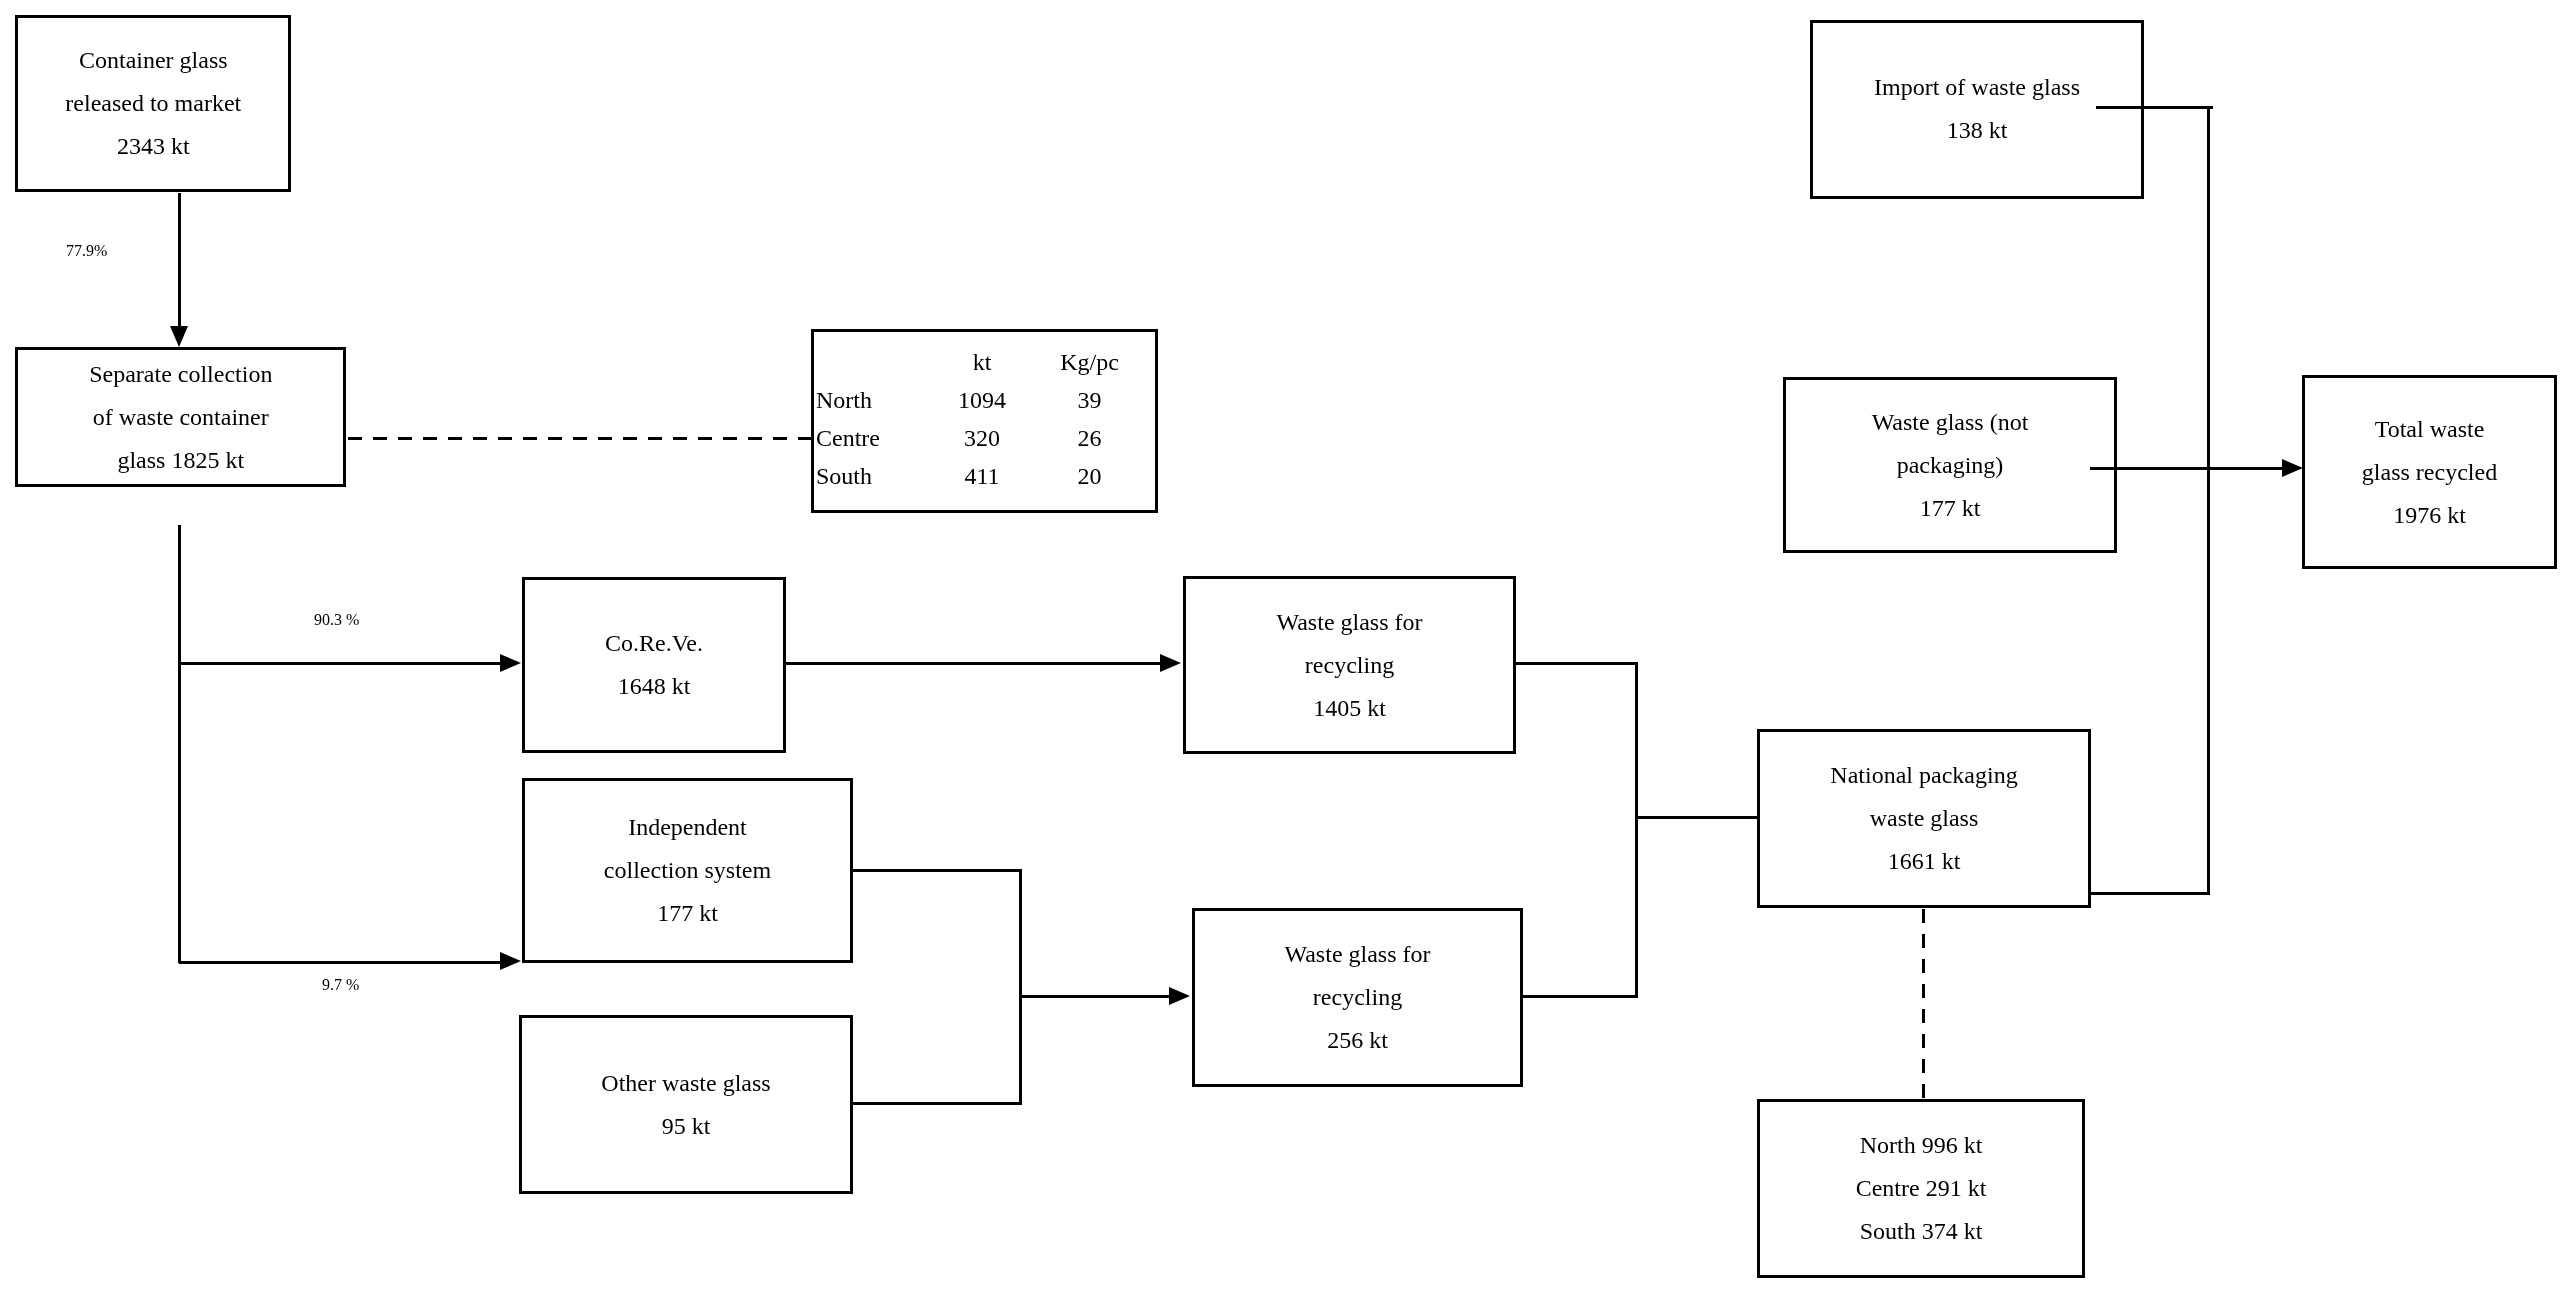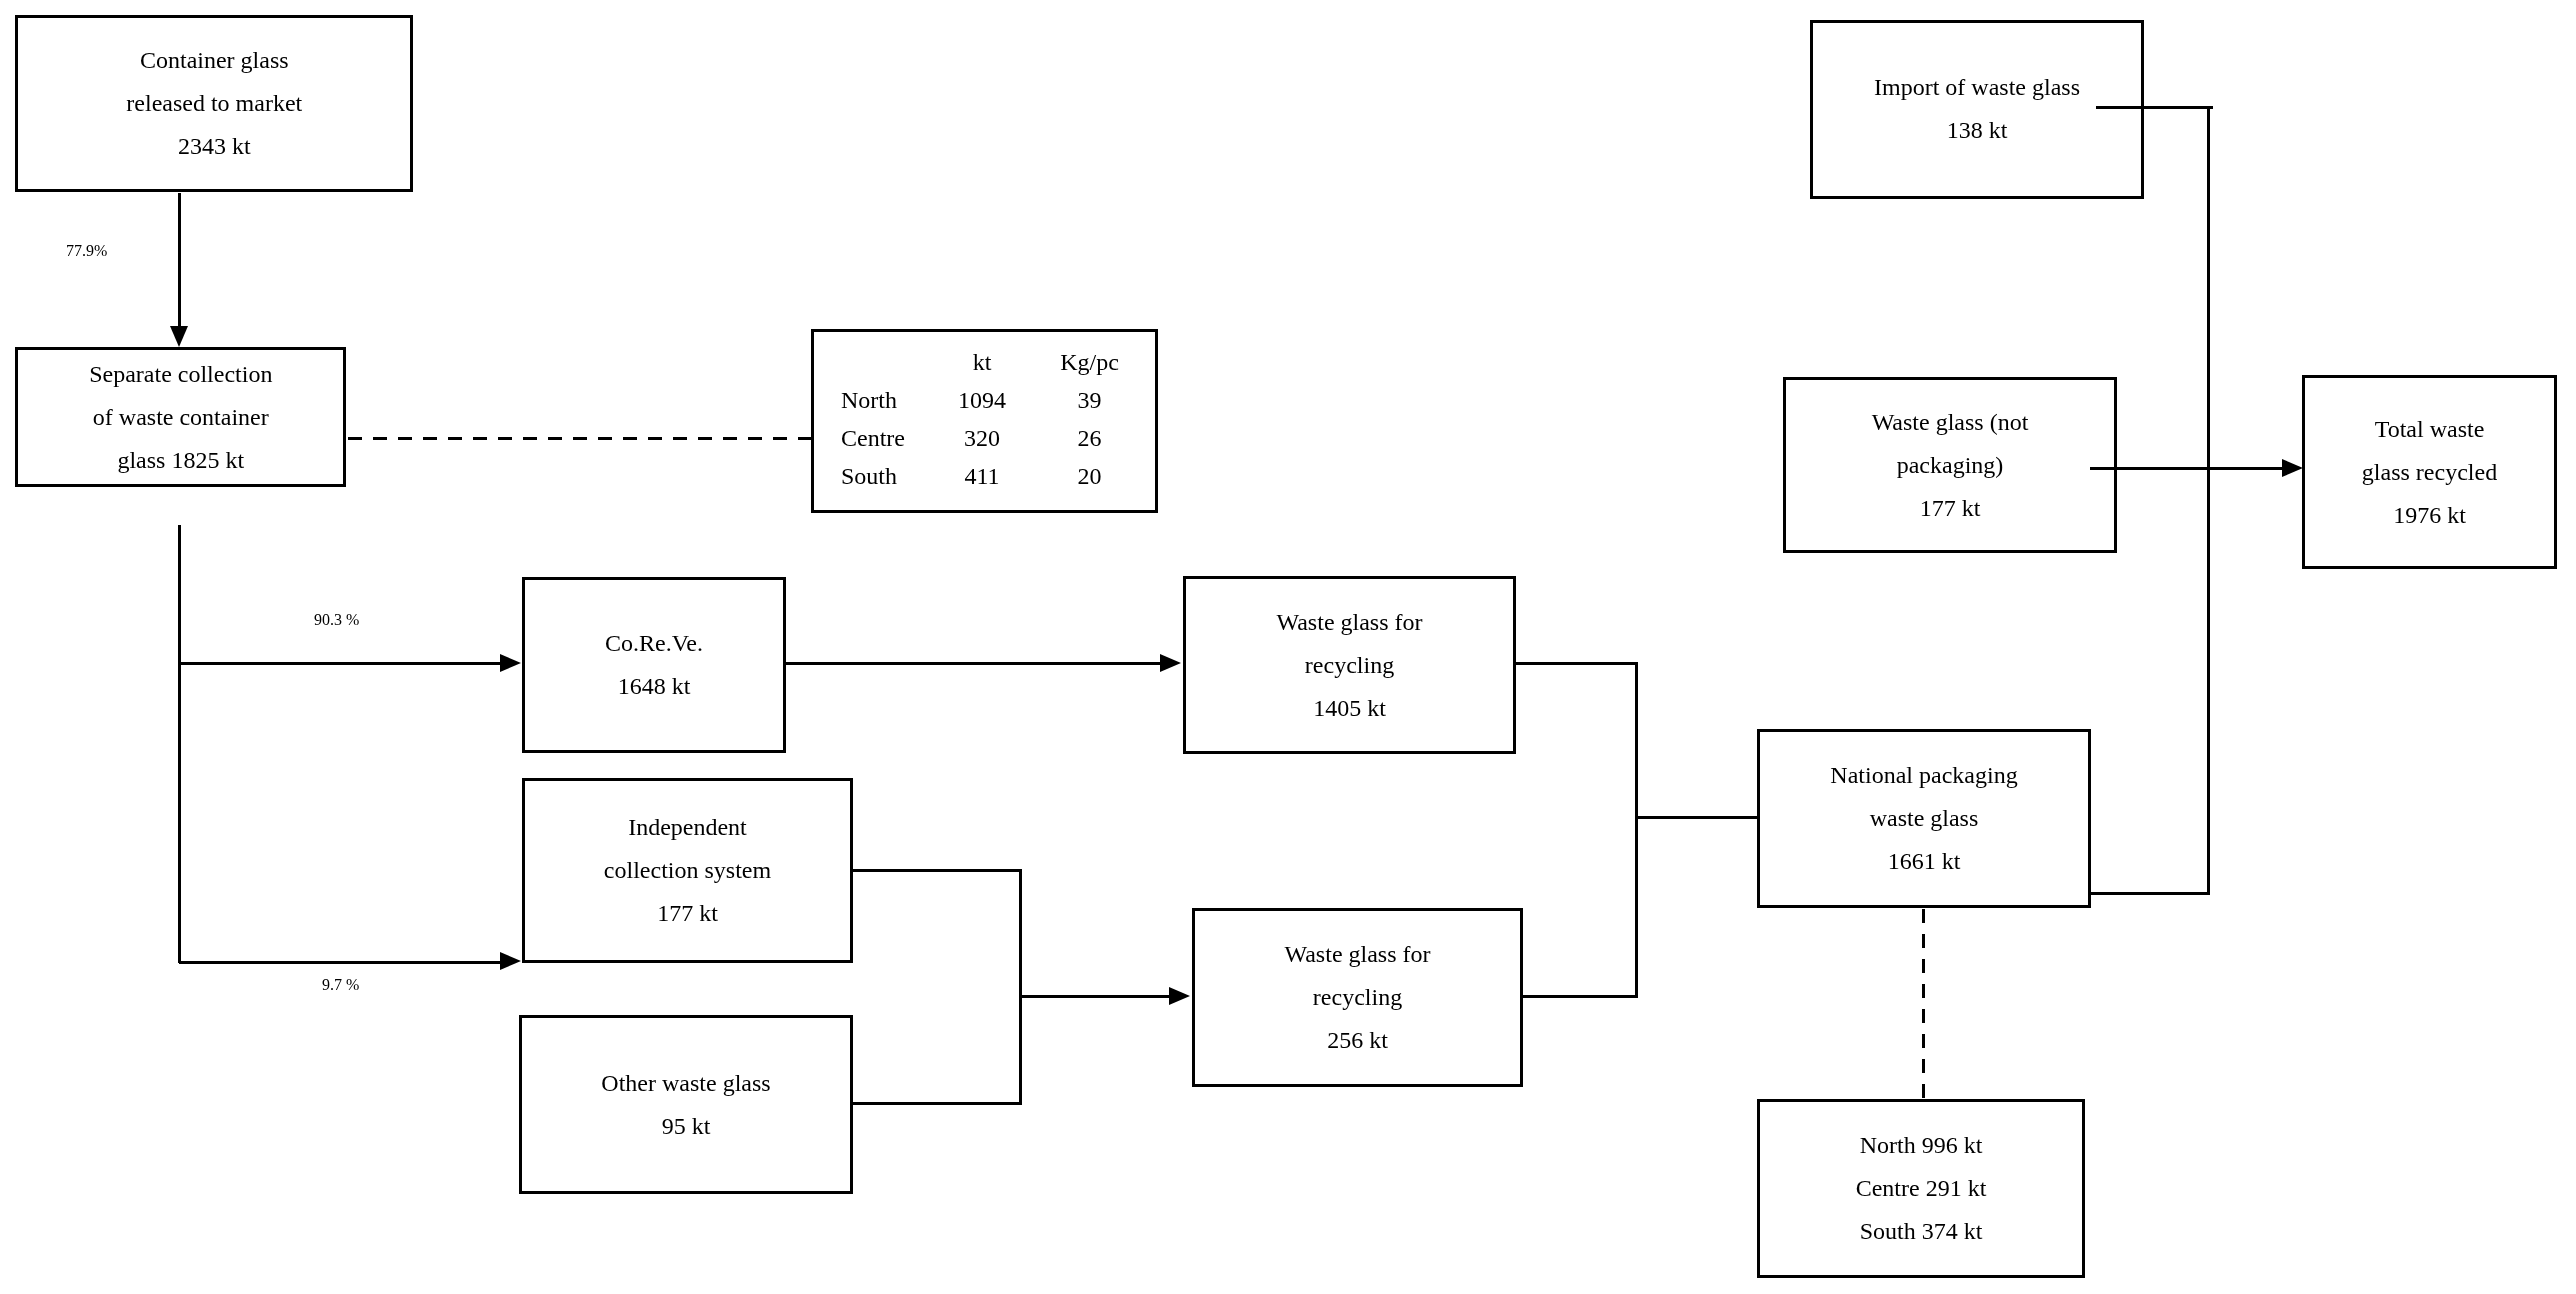--- a/index.html
+++ b/index.html
@@ -72,29 +72,29 @@
     font-size: 24px;
     padding-top: 11px;
   }
   .tgrid {
     display: grid;
     grid-template-columns: 126px 84px 1fr;
     grid-auto-rows: 38px;
     align-items: center;
   }
   .tcell { line-height: 38px; }
-  .tcell.region { text-align: left; padding-left: 27px; }
+  .tcell.region { text-align: left; padding-left: 2px; }
   .tcell.num { text-align: center; }
 </style>
 </head>
 <body>
 
 <div id="canvas">
 
-  <div class="node" style="left:15.3px; top:15.3px; width:398px; height:177px;">Container glass
+  <div class="node" style="left:15.3px; top:15.3px; width:276px; height:177px;">Container glass
 released to market
 2343 kt</div>
 
   <div class="node" style="left:15.3px; top:347px; width:331px; height:140px;">Separate collection
 of waste container
 glass 1825 kt</div>
 
   <div class="node" style="left:522px; top:577px; width:264px; height:176px;">Co.Re.Ve.
 1648 kt</div>
 

